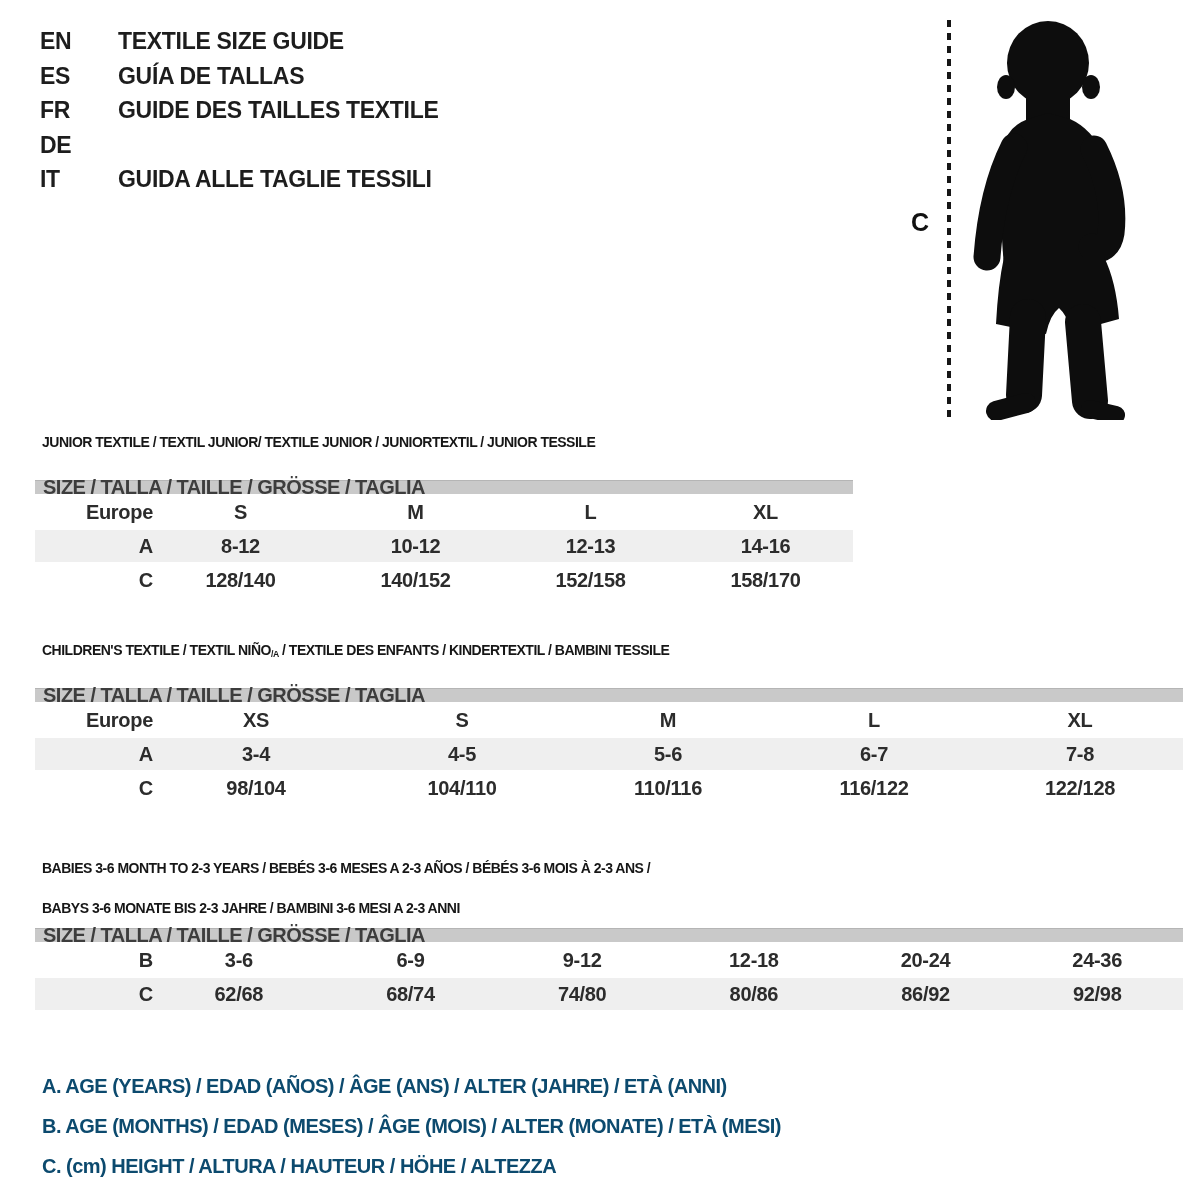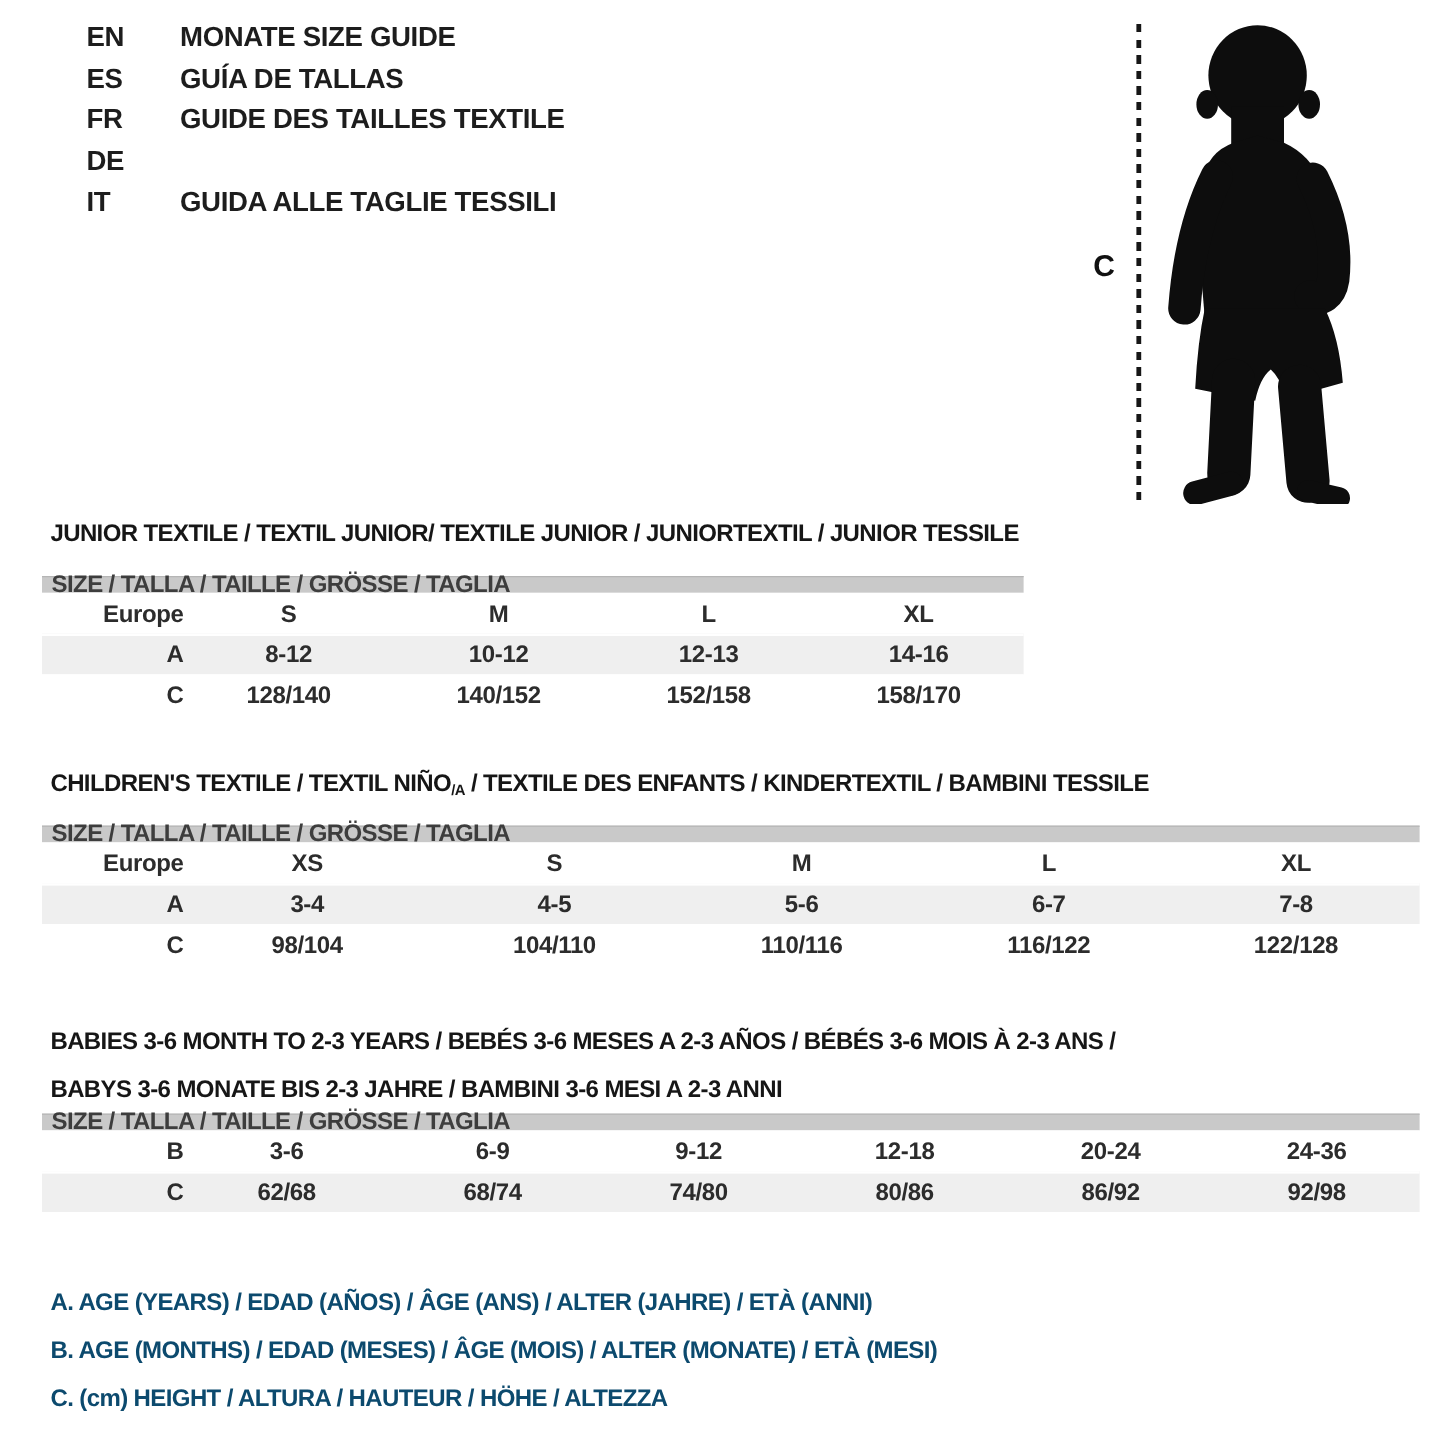--- a/index.html
+++ b/index.html
@@ -2,32 +2,32 @@
 <html><head>
 <meta charset="utf-8">
 <style>
   html,body{margin:0;padding:0;background:#fff;}
   #canvas{
     position:relative;width:1200px;height:1200px;background:#ffffff;
     font-family:"Liberation Sans","DejaVu Sans",sans-serif;
     color:#222;letter-spacing:-0.3px;overflow:hidden;
   }
   
-  .lang-block{position:absolute;left:40px;top:13px;margin-left:32px;}
+  .lang-block{position:absolute;left:40px;top:24px;}
   .lang-row{display:flex;line-height:34.5px;font-size:23px;font-weight:700;color:#1d1d1d;}
   .lang-code{display:inline-block;width:78px;}
   
   .measure-line{
     position:absolute;left:947px;top:20px;width:4px;height:398px;
     background:repeating-linear-gradient(to bottom,#161616 0 7px,transparent 7px 13px);
   }
   .measure-label{position:absolute;left:911px;top:208px;font-size:25px;font-weight:700;color:#111;}
   .figure-svg{position:absolute;left:962px;top:18px;width:180px;height:402px;}
   
-  .sec-title{position:absolute;left:42px;font-size:20px;font-weight:700;color:#161616;letter-spacing:-0.5px;white-space:nowrap;}
+  .sec-title{position:absolute;left:42px;font-size:14px;font-weight:700;color:#161616;letter-spacing:-0.5px;white-space:nowrap;}
   .sub{font-size:0.62em;vertical-align:-0.28em;}
   .two-line{line-height:40px;}
   
   .sz-table{position:absolute;left:35px;}
   .hdr-bar{
     height:14px;background:#c9c9c9;color:#3d3d3d;font-size:20px;font-weight:700;
     display:flex;align-items:center;padding-left:8px;box-sizing:border-box;
     border-top:1px solid #b5b5b5;letter-spacing:-0.5px;
   }
   .trow{display:flex;height:34px;align-items:center;font-size:20px;font-weight:700;color:#2c2c2c;border-top:2px solid #fff;box-sizing:border-box;}
@@ -39,21 +39,21 @@
   .legend{position:absolute;left:42px;top:1066px;font-size:20px;font-weight:700;color:#0c4a6e;line-height:40px;letter-spacing:-0.5px;}
 </style>
 </head>
 <body>
 
 <div id="canvas">
 
   <div class="lang-block">
     <div class="lang-row">
       <span class="lang-code">EN</span>
-      <span class="lang-label">MONATE SIZE GUIDE</span>
+      <span class="lang-label">TEXTILE SIZE GUIDE</span>
     </div>
     <div class="lang-row">
       <span class="lang-code">ES</span>
       <span class="lang-label">GUÍA DE TALLAS</span>
     </div>
     <div class="lang-row">
       <span class="lang-code">FR</span>
       <span class="lang-label">GUIDE DES TAILLES TEXTILE</span>
     </div>
     <div class="lang-row">

